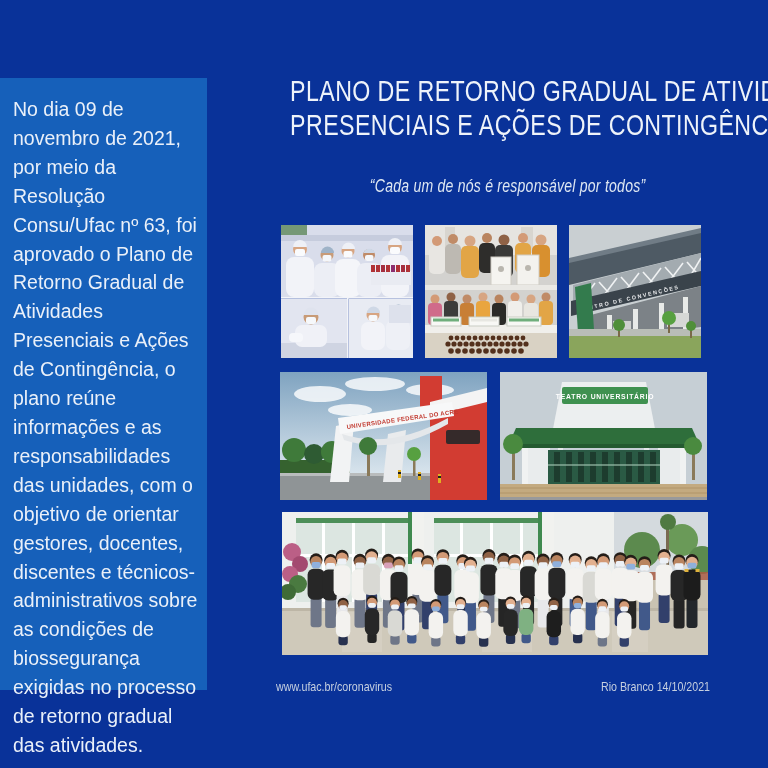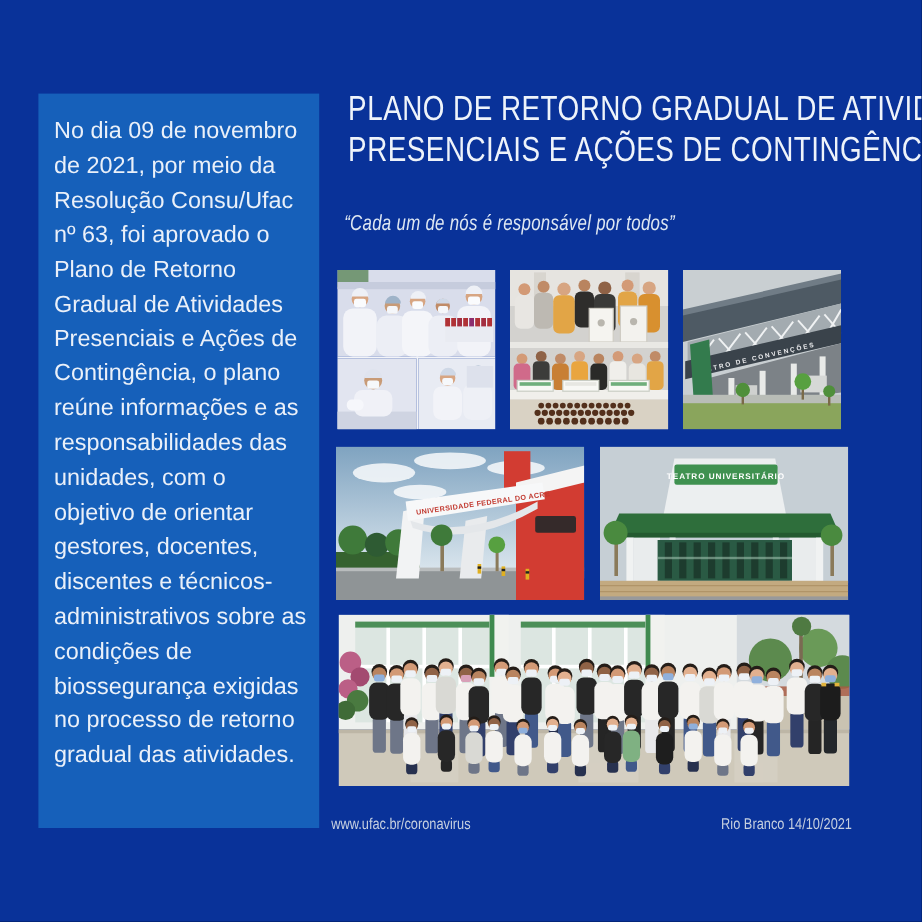--- a/index.html
+++ b/index.html
@@ -1,27 +1,27 @@
 <!DOCTYPE html>
 <html><head>
 <meta charset="utf-8">
 <style>
   html,body{margin:0;padding:0;background:#041f66;}
   .canvas{position:relative;width:768px;height:768px;overflow:hidden;
           font-family:"Liberation Sans",sans-serif;background:#093299;}
   
-  .sidebar{position:absolute;left:0;top:78px;width:234px;height:612px;
-           background:#1660ba;box-sizing:border-box;padding:17px 9px 0 13px;margin-left:32px;}
+  .sidebar{position:absolute;left:0;top:78px;width:207px;height:612px;
+           background:#1660ba;box-sizing:border-box;padding:17px 9px 0 13px;}
   .sidebar p{margin:0;color:#eaf0f9;font-size:19.5px;line-height:28.9px;font-weight:400;}
   
   .title{position:absolute;left:237px;right:0;top:74px;margin:0;text-align:center;
          color:#eef3fa;font-weight:500;}
   .cond{display:block;font-size:29px;line-height:34px;letter-spacing:.5px;
         transform:scaleX(.8);transform-origin:50% 50%;white-space:nowrap;}
-  .quote{position:absolute;left:248px;right:0;top:176px;margin:0;text-align:left;color:#dee7f2;}
+  .quote{position:absolute;left:248px;right:0;top:176px;margin:0;text-align:center;color:#dee7f2;}
   .cond-i{display:inline-block;font-size:18px;font-style:italic;letter-spacing:.3px;
           transform:scaleX(.78);transform-origin:50% 50%;white-space:nowrap;}
   
   .photo{position:absolute;overflow:hidden;}
   .photo svg{display:block;width:100%;height:100%;}
   .photo text{font-family:"Liberation Sans",sans-serif;}
   #p1{left:281px;top:225px;width:132px;height:133px;}
   #p2{left:425px;top:225px;width:132px;height:133px;}
   #p3{left:569px;top:225px;width:132px;height:133px;}
   #p4{left:280px;top:372px;width:207px;height:128px;}

